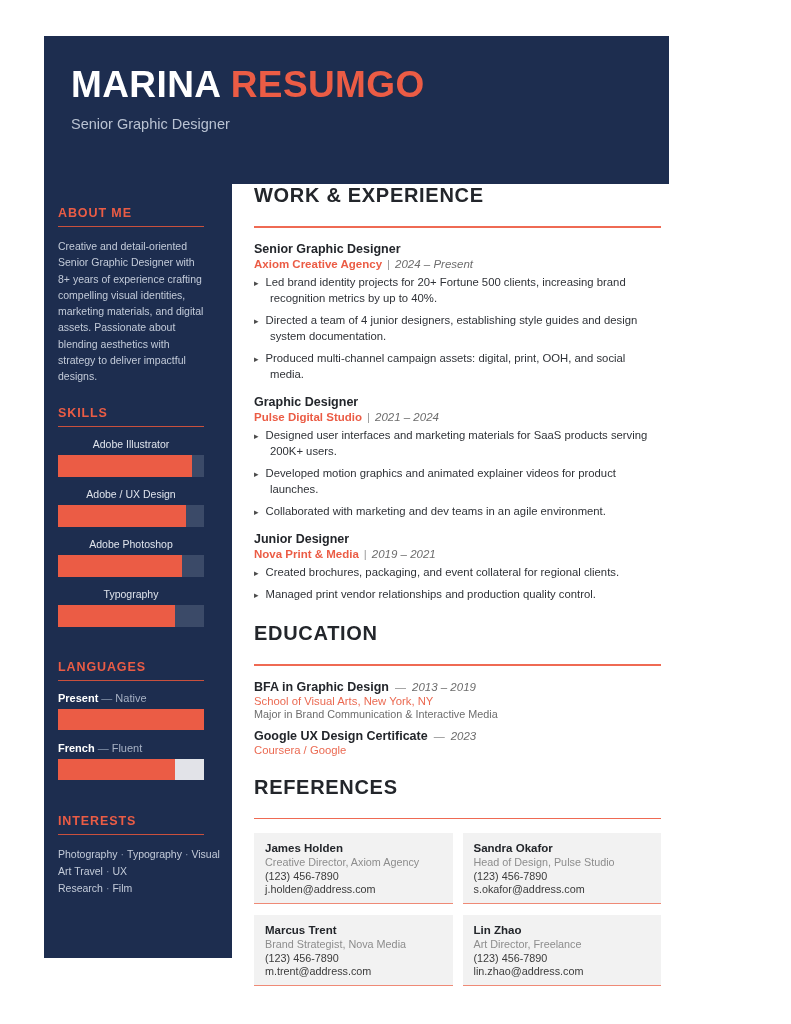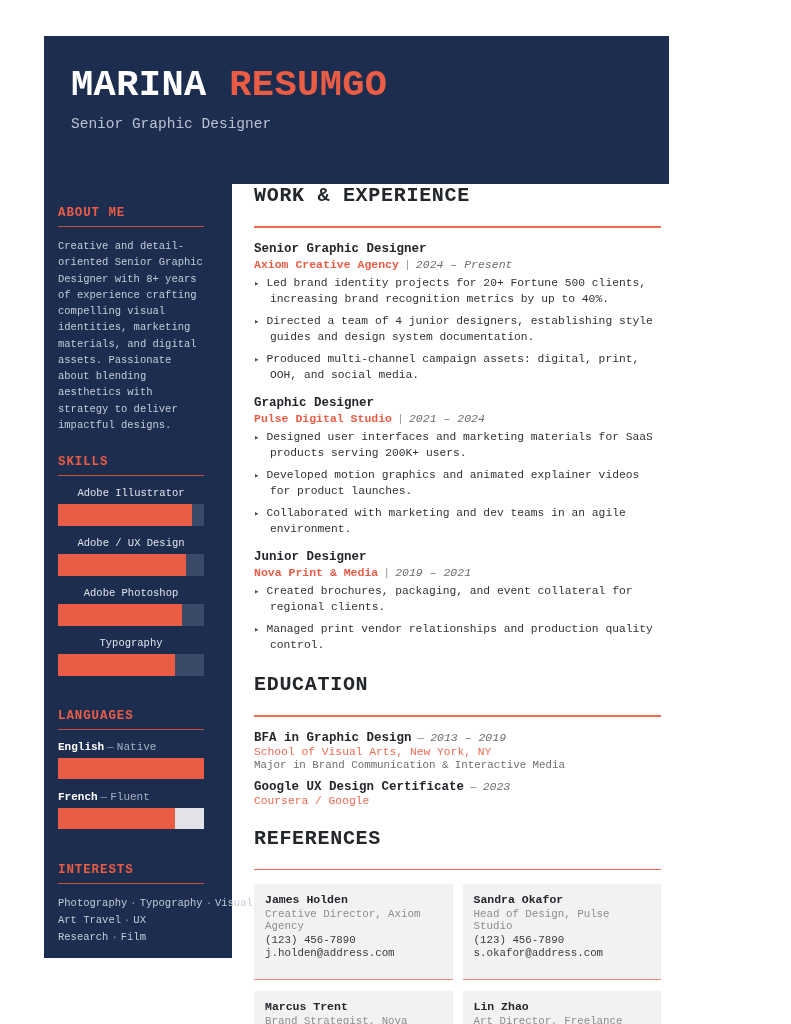--- a/index.html
+++ b/index.html
@@ -9,21 +9,21 @@
   }
   body {
     width: 791px;
     height: 1024px;
     font-family: "Liberation Sans", sans-serif;
     color: #2b2b2b;
     position: relative;
     overflow: hidden;
   }
 
-  .page { position: relative; width: 791px; height: 825px; background: #ffffff; font-family: Liberation Mono, monospace; }
+  .page { position: relative; width: 791px; height: 825px; background: #ffffff; }
 
   
   .header {
     position: absolute;
     left: 44px; top: 36px;
     width: 625px; height: 148px;
     background: #1d2d4f;
     box-sizing: border-box;
     padding: 30px 0 0 27px;
   }
@@ -166,21 +166,21 @@
 
   .refs {
     display: grid;
     grid-template-columns: 1fr 1fr;
     gap: 11px 10px;
     margin-top: 2px;
   }
   .ref-card {
     background: #f2f2f2;
     border-bottom: 1.6px solid #ef8a76;
-    padding: 9px 11px 20px 11px;
+    padding: 9px 11px 8px 11px;
     box-sizing: border-box;
   }
   .ref-name { font-size: 11.5px; font-weight: bold; color: #23262b; margin-bottom: 2px; }
   .ref-role { font-size: 10.8px; color: #8d8d8d; margin-bottom: 2px; }
   .ref-phone { font-size: 10.8px; color: #3b3b3b; margin-bottom: 1px; }
   .ref-email { font-size: 10.8px; color: #3b3b3b; }
 </style>
 </head>
 <body>
 
@@ -235,21 +235,21 @@
         </div>
     </div>
 
     <div class="block-gap"></div>
 
     <div>
       <div class="side-heading">LANGUAGES</div>
       <div class="side-rule"></div>
       <div id="languages-list">
           <div class="lang">
-            <div class="lang-label"><span class="lang-name">English</span><span class="lang-dash">—</span><span class="lang-level">Native</span></div>
+            <div class="lang-label"><span class="lang-name">Present</span><span class="lang-dash">—</span><span class="lang-level">Native</span></div>
             <div class="lang-track">
               <div class="lang-fill" style="width:100%"></div>
             </div>
           </div>
           <div class="lang">
             <div class="lang-label"><span class="lang-name">French</span><span class="lang-dash">—</span><span class="lang-level">Fluent</span></div>
             <div class="lang-track">
               <div class="lang-fill" style="width:80%"></div>
             </div>
           </div>

